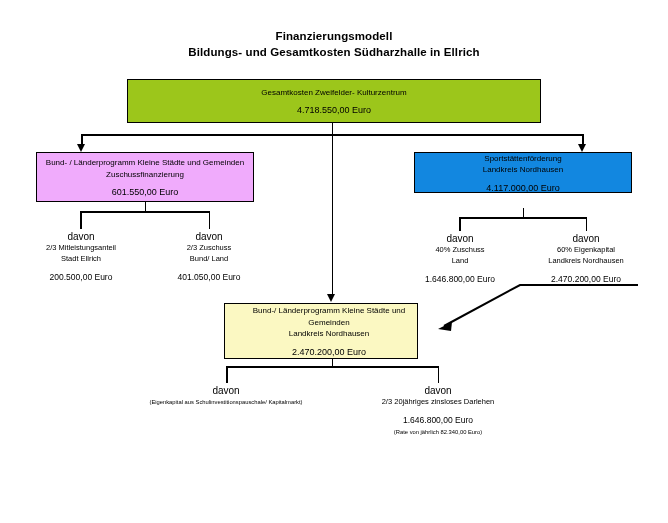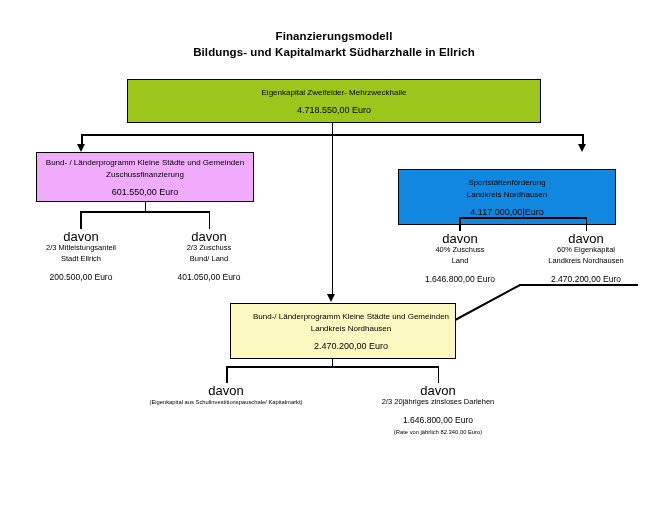--- a/index.html
+++ b/index.html
@@ -52,47 +52,47 @@
 
   #box-total {
     left: 127px; top: 79px;
     width: 414px; height: 44px;
   }
   #box-bund-left {
     left: 36px; top: 152px;
     width: 218px; height: 50px;
   }
   #box-sport {
-    left: 398px; top: 152px;
-    width: 218px; height: 56px; margin-top: 17px;
+    left: 414px; top: 152px;
+    width: 218px; height: 41px;
   }
   #box-bund-mid {
-    left: 230px; top: 303px;
-    width: 226px; height: 56px; padding-left: 16px;
+    left: 224px; top: 303px;
+    width: 194px; height: 56px; padding-left: 16px;
   }
 
   
   .ln-v { background: #000000; width: 1.5px; }
   .ln-h { background: #000000; height: 1.5px; }
 
   
   .arrow-down {
     width: 0; height: 0;
     border-left: 4.5px solid transparent;
     border-right: 4.5px solid transparent;
     border-top: 8px solid #000000;
   }
 
   
   .leaf {
     text-align: center;
     font-size: 7.5px;
     line-height: 11px;
   }
-  .leaf .davon { font-size: 13px; }
+  .leaf .davon { font-size: 10px; }
   .leaf .l1, .leaf .l2 { font-size: 7.5px; }
   .leaf .val {
     font-size: 8.5px;
     font-weight: normal;
     margin-top: 8px;
     white-space: nowrap;
   }
   .leaf .sub {
     font-size: 5.8px;
     font-weight: normal;
@@ -101,25 +101,25 @@
   }
   .nowrap { white-space: nowrap; }
 </style>
 </head>
 <body>
 
 <div id="canvas">
 
   <div id="title" class="abs">
     <div>Finanzierungsmodell</div>
-    <div>Bildungs- und Kapitalmarkt Südharzhalle in Ellrich</div>
+    <div>Bildungs- und Gesamtkosten Südharzhalle in Ellrich</div>
   </div>
 
   <div id="box-total" class="abs box" style="background:#9CC61B;">
-    <div class="cap">Eigenkapital Zweifelder- Mehrzweckhalle</div>
+    <div class="cap">Gesamtkosten Zweifelder- Kulturzentrum</div>
     <div class="amt">4.718.550,00 Euro</div>
   </div>
 
   <div class="abs ln-v" style="left:331.5px; top:123px; height:12px;"></div>
 
   <div class="abs ln-h" style="left:81px; top:134px; width:502px;"></div>
 
   <div class="abs ln-v" style="left:81px; top:134px; height:12px;"></div>
   <div class="abs arrow-down" style="left:76.7px; top:144px;"></div>
 

